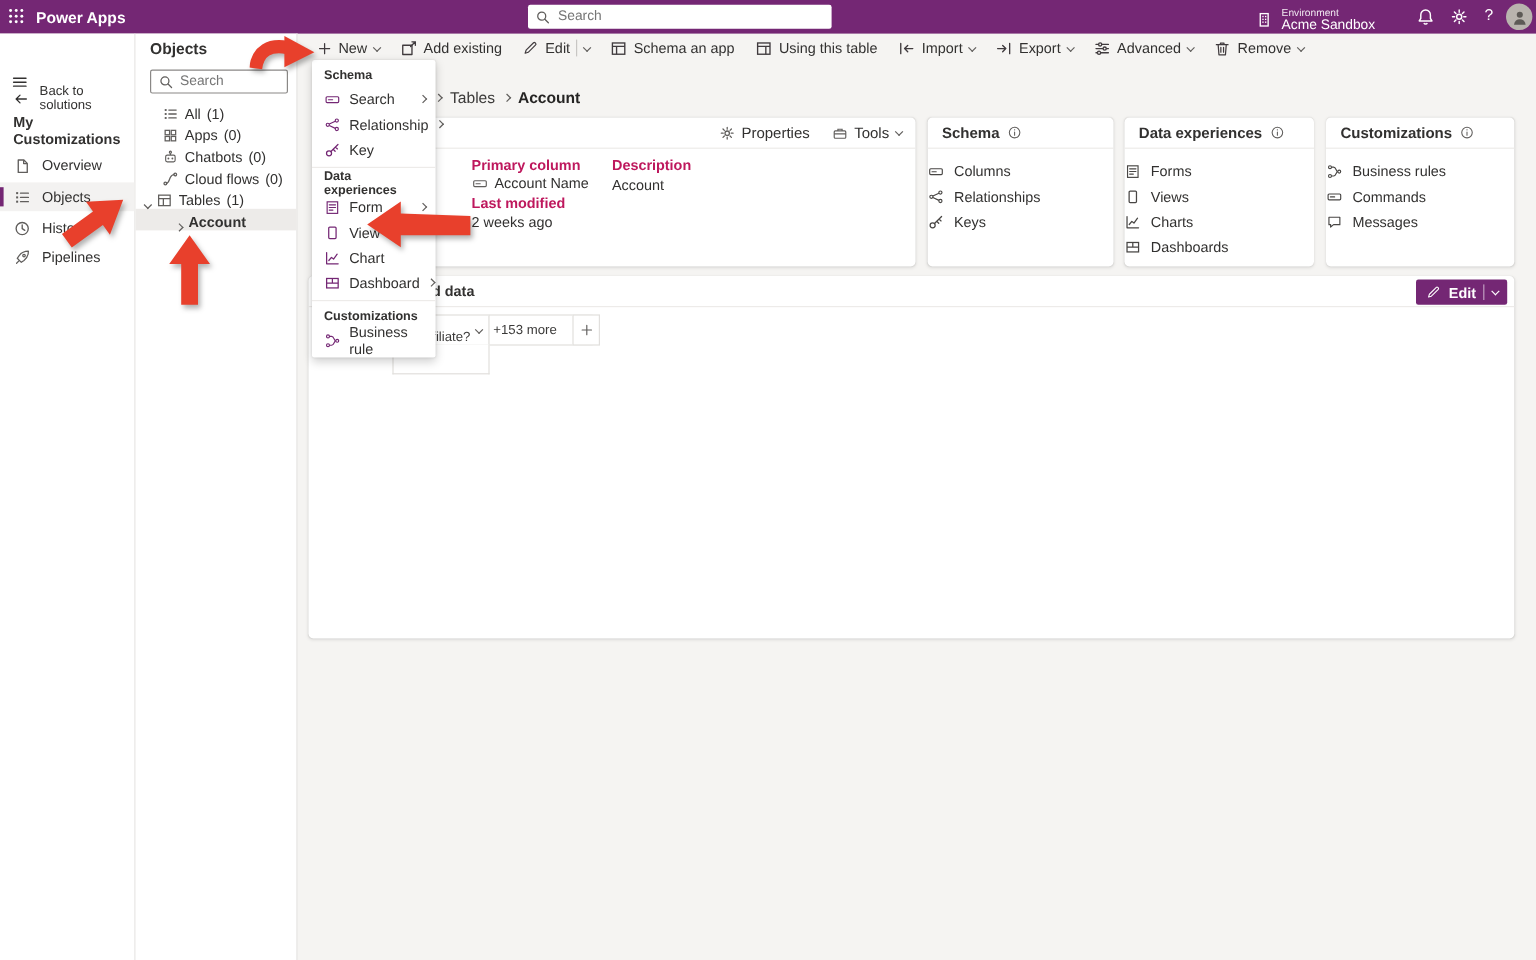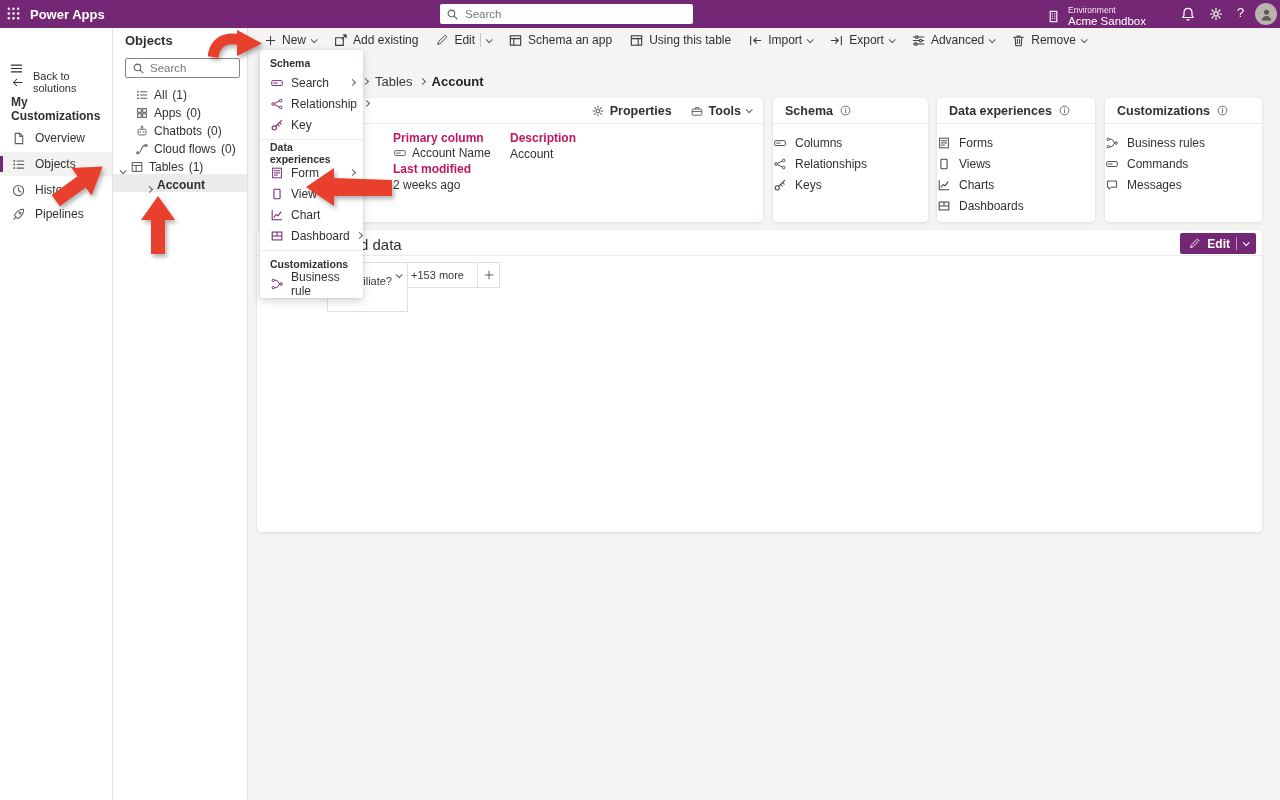--- a/index.html
+++ b/index.html
@@ -445,21 +445,21 @@
   </div>
 
   <div class="crumbs">
     <span class="chev s r" style="color:#605e5c"></span>
     <span>Tables</span>
     <span class="chev s r" style="color:#605e5c"></span>
     <b>Account</b>
   </div>
 
   <div class="card" style="left:17px;top:70px;width:498px;height:124px">
-    <div class="card-h" style="justify-content:flex-end;gap:18px;font-weight:bold;border-bottom-color:#edebe9">
+    <div class="card-h" style="justify-content:flex-end;gap:18px;font-weight:normal;border-bottom-color:#edebe9">
       <span class="flex" style="gap:5px">
         <svg class="ic ic14">
             <use href="#s-gear"></use>
           </svg>
         <span>Properties</span>
       </span>
       <span class="flex" style="gap:5px">
         <svg class="ic ic14">
             <use href="#s-tools"></use>
           </svg>
@@ -568,21 +568,21 @@
         <svg class="ic ic14">
             <use href="#s-bubble"></use>
           </svg>
         <span>Messages</span>
       </div>
     </div>
   </div>
 
   <div class="card" style="left:9px;top:202px;width:1005px;height:302px">
     <div style="height:26px;border-bottom:1px solid #edebe9;position:relative">
-      <span class="abs" style="left:103px;top:6px;font-size:15px;font-weight:normal">d data</span>
+      <span class="abs" style="left:103px;top:6px;font-size:12px;font-weight:bold">d data</span>
       <span class="abs flex" style="right:6px;top:3px;height:21px;background:#742774;color:#fff;border-radius:2px;padding:0 8px;gap:6px">
         <svg class="ic ic13">
             <use href="#s-pencil"></use>
           </svg>
         <span style="font-weight:bold">Edit</span>
         <span style="width:1px;height:13px;background:rgba(255,255,255,.55)"></span>
         <span class="chev s" style="color:#fff"></span>
       </span>
     </div>
     <div class="hcell" style="left:70px;top:32px;width:81px;height:26px;gap:4px;padding:0 6px">

